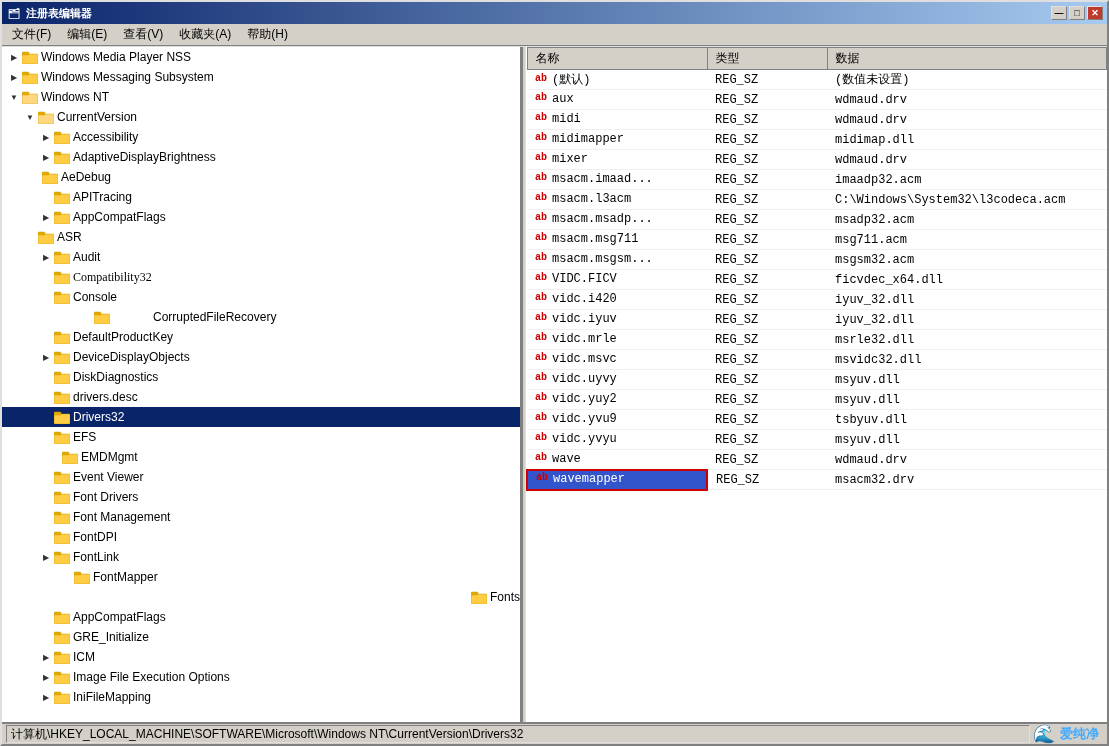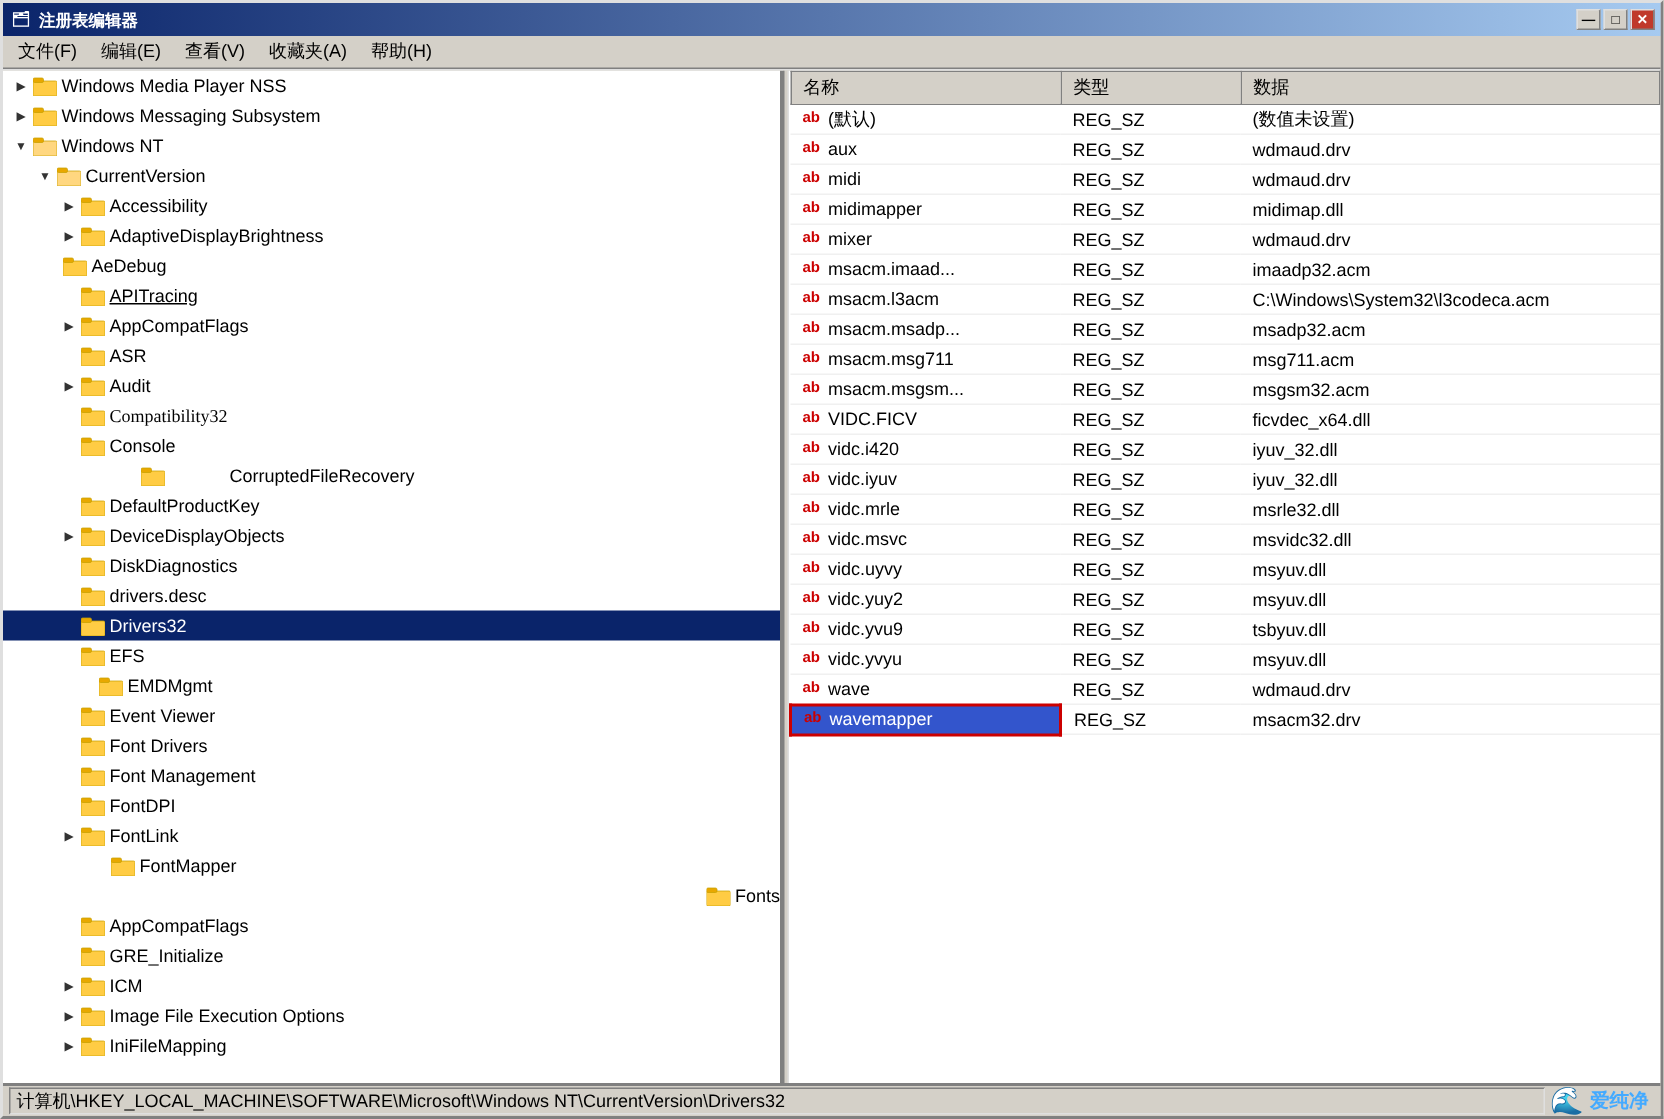--- a/index.html
+++ b/index.html
@@ -173,20 +173,21 @@
     }
 
     
     .right-panel {
       flex: 1;
       background: white;
       overflow-y: auto;
       overflow-x: auto;
       display: flex;
       flex-direction: column;
+      font-family: Liberation Mono, monospace;
     }
 
     .registry-table {
       width: 100%;
       border-collapse: collapse;
       font-size: 12px;
     }
 
     .registry-table th {
       background: #d4d0c8;
@@ -335,37 +336,37 @@
             <span>AdaptiveDisplayBrightness</span>
           </div>
           <div class="tree-item" style="padding-left: 24px;">
             <span class="expand-icon"></span>
             <span class="folder-icon"><svg width="16" height="14" viewBox="0 0 16 14">
     <rect x="0" y="4" width="16" height="10" rx="1" fill="#ffcc44" stroke="#c8a000" stroke-width="0.5"></rect>
     <rect x="0" y="2" width="7" height="3" rx="1" fill="#e8a800" stroke="#c8a000" stroke-width="0.5"></rect>
   </svg></span>
             <span>AeDebug</span>
           </div>
-          <div class="tree-item" style="padding-left: 36px; text-decoration: underline;">
+          <div class="tree-item" style="padding-left: 36px;">
             <span class="expand-icon"></span>
             <span class="folder-icon"><svg width="16" height="14" viewBox="0 0 16 14">
     <rect x="0" y="4" width="16" height="10" rx="1" fill="#ffcc44" stroke="#c8a000" stroke-width="0.5"></rect>
     <rect x="0" y="2" width="7" height="3" rx="1" fill="#e8a800" stroke="#c8a000" stroke-width="0.5"></rect>
   </svg></span>
             <span>APITracing</span>
           </div>
           <div class="tree-item" style="padding-left: 36px;">
             <span class="expand-icon" style="font-size: 8px; color: rgb(51, 51, 51);">▶</span>
             <span class="folder-icon"><svg width="16" height="14" viewBox="0 0 16 14">
     <rect x="0" y="4" width="16" height="10" rx="1" fill="#ffcc44" stroke="#c8a000" stroke-width="0.5"></rect>
     <rect x="0" y="2" width="7" height="3" rx="1" fill="#e8a800" stroke="#c8a000" stroke-width="0.5"></rect>
   </svg></span>
             <span>AppCompatFlags</span>
           </div>
-          <div class="tree-item" style="padding-left: 36px; align-items: center;">
+          <div class="tree-item" style="padding-left: 20px; align-items: center;">
             <span class="expand-icon"></span>
             <span class="folder-icon"><svg width="16" height="14" viewBox="0 0 16 14">
     <rect x="0" y="4" width="16" height="10" rx="1" fill="#ffcc44" stroke="#c8a000" stroke-width="0.5"></rect>
     <rect x="0" y="2" width="7" height="3" rx="1" fill="#e8a800" stroke="#c8a000" stroke-width="0.5"></rect>
   </svg></span>
             <span>ASR</span>
           </div>
           <div class="tree-item" style="padding-left: 36px;">
             <span class="expand-icon" style="font-size: 8px; color: rgb(51, 51, 51);">▶</span>
             <span class="folder-icon"><svg width="16" height="14" viewBox="0 0 16 14">
@@ -439,21 +440,21 @@
             <span>Drivers32</span>
           </div>
           <div class="tree-item" style="padding-left: 36px;">
             <span class="expand-icon"></span>
             <span class="folder-icon"><svg width="16" height="14" viewBox="0 0 16 14">
     <rect x="0" y="4" width="16" height="10" rx="1" fill="#ffcc44" stroke="#c8a000" stroke-width="0.5"></rect>
     <rect x="0" y="2" width="7" height="3" rx="1" fill="#e8a800" stroke="#c8a000" stroke-width="0.5"></rect>
   </svg></span>
             <span>EFS</span>
           </div>
-          <div class="tree-item" style="padding-left: 24px; margin-left: 24px;">
+          <div class="tree-item" style="padding-left: 44px;">
             <span class="expand-icon"></span>
             <span class="folder-icon"><svg width="16" height="14" viewBox="0 0 16 14">
     <rect x="0" y="4" width="16" height="10" rx="1" fill="#ffcc44" stroke="#c8a000" stroke-width="0.5"></rect>
     <rect x="0" y="2" width="7" height="3" rx="1" fill="#e8a800" stroke="#c8a000" stroke-width="0.5"></rect>
   </svg></span>
             <span>EMDMgmt</span>
           </div>
           <div class="tree-item" style="padding-left: 36px;">
             <span class="expand-icon"></span>
             <span class="folder-icon"><svg width="16" height="14" viewBox="0 0 16 14">

